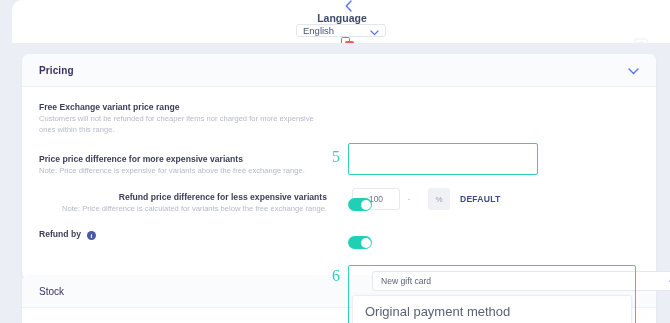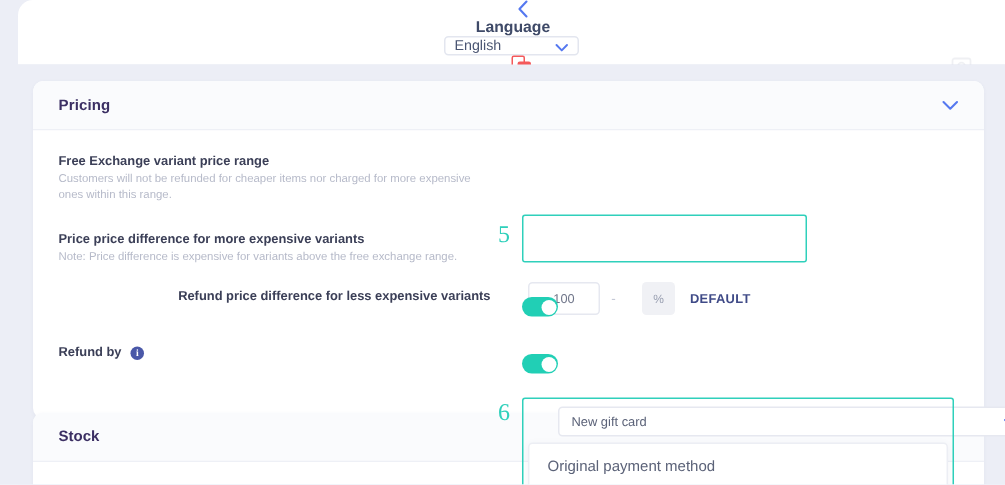--- a/index.html
+++ b/index.html
@@ -293,29 +293,29 @@
     border: 1px solid #eceef4;
     border-radius: 3px;
     box-shadow: 0 2px 6px rgba(70,80,130,0.07);
     padding: 5px 0 6px 0;
     z-index: 8;
   }
   .sel-opt {
     height: 20px;
     display: flex; align-items: center;
     padding-left: 12px;
-    font-size: 10px;
+    font-size: 13px;
     color: #5b6278;
     cursor: pointer;
   }
 
   
   .stock-title {
     font-size: 10px;
-    font-weight: bold;
+    font-weight: normal;
     color: #3b2f63;
   }
 </style>
 </head>
 <body>
 
 <div class="page">
 
   <div class="topbar">
 
@@ -377,20 +377,21 @@
           <div class="field-note">Customers will not be refunded for cheaper items nor charged for more expensive ones within this range.</div>
         </div>
 
         <div class="r2">
           <div class="field-title">Price price difference for more expensive variants</div>
           <div class="field-note">Note: Price difference is expensive for variants above the free exchange range.</div>
         </div>
 
         <div class="r3">
           <div class="field-title">Refund price difference for less expensive variants</div>
+          <div class="field-note">Note: Price difference is calculated for variants below the free exchange range.</div>
         </div>
 
         <div class="r4">
           <span class="field-title">Refund by</span>
           <span class="info-icon">i</span>
         </div>
 
       </div>
     </div>
 

